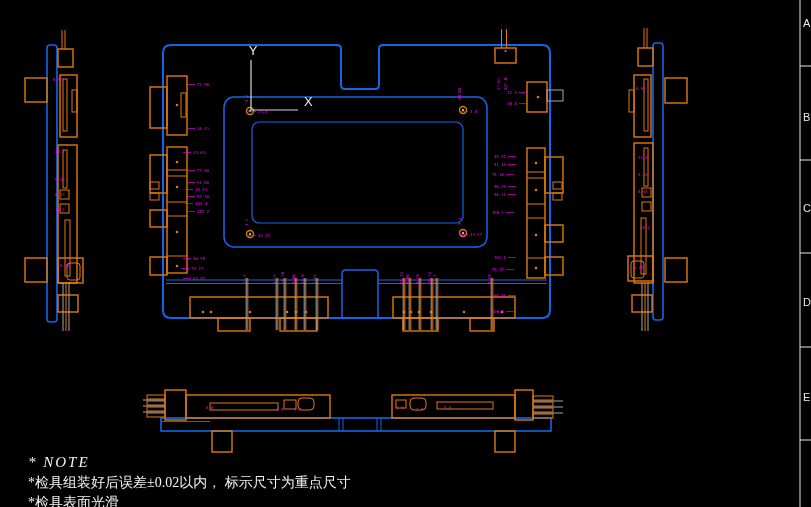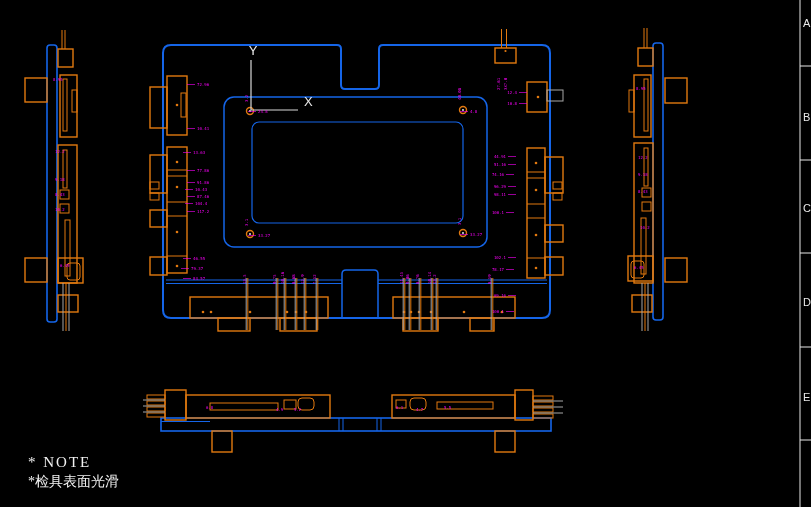--- a/index.html
+++ b/index.html
@@ -13,21 +13,21 @@
   .gray{stroke:#a8a8a8;fill:none;stroke-width:1;}
   .wdot{fill:#ffffff;stroke:none;}
   .axis{stroke:#d9d9d9;stroke-width:1.2;fill:none;}
   .axislbl{fill:#e8e8e8;font-size:13px;font-family:"Liberation Sans",sans-serif;}
   .zone{fill:#e8e8e8;font-size:11px;font-family:"Liberation Sans",sans-serif;}
   .bord{stroke:#e8e8e8;stroke-width:1;fill:none;}
   .dim{fill:#ff00ff;font-size:4px;font-family:"DejaVu Sans Mono",monospace;}
   .dlead{stroke:#ff00ff;stroke-width:0.6;}
   #note{position:absolute;left:28px;top:454px;color:#f2f2f2;
         font-family:"Liberation Serif","DejaVu Serif",serif;}
-  #note .n1{font-size:15px;letter-spacing:2px;}
+  #note .n1{font-size:15px;letter-spacing:2px;font-style:italic;}
   #note .n2{font-size:14px;margin-top:3px;}
   #note .n3{font-size:14px;margin-top:2px;}
 </style>
 </head>
 <body>
 
 <div id="stage">
 <svg width="811" height="507" viewBox="0 0 811 507">
 
   <g>
@@ -356,15 +356,16 @@
         <text x="276" y="411" class="dim">4.9</text>
         <text x="294" y="411" class="dim">5.2</text>
         <text x="396" y="409" class="dim">6.1</text>
         <text x="416" y="411" class="dim">4.7</text>
         <text x="444" y="409" class="dim">5.5</text>
       </g>
 </svg>
 
 <div id="note">
   <div class="n1">* NOTE</div>
+  <div class="n2">*检具组装好后误差±0.02以内， 标示尺寸为重点尺寸</div>
   <div class="n3">*检具表面光滑</div>
 </div>
 </div>
 
 </body></html>

